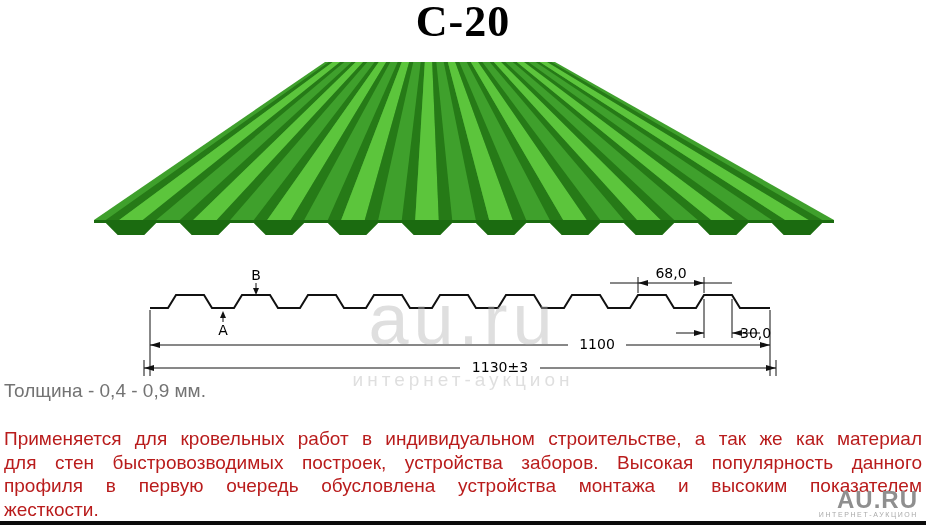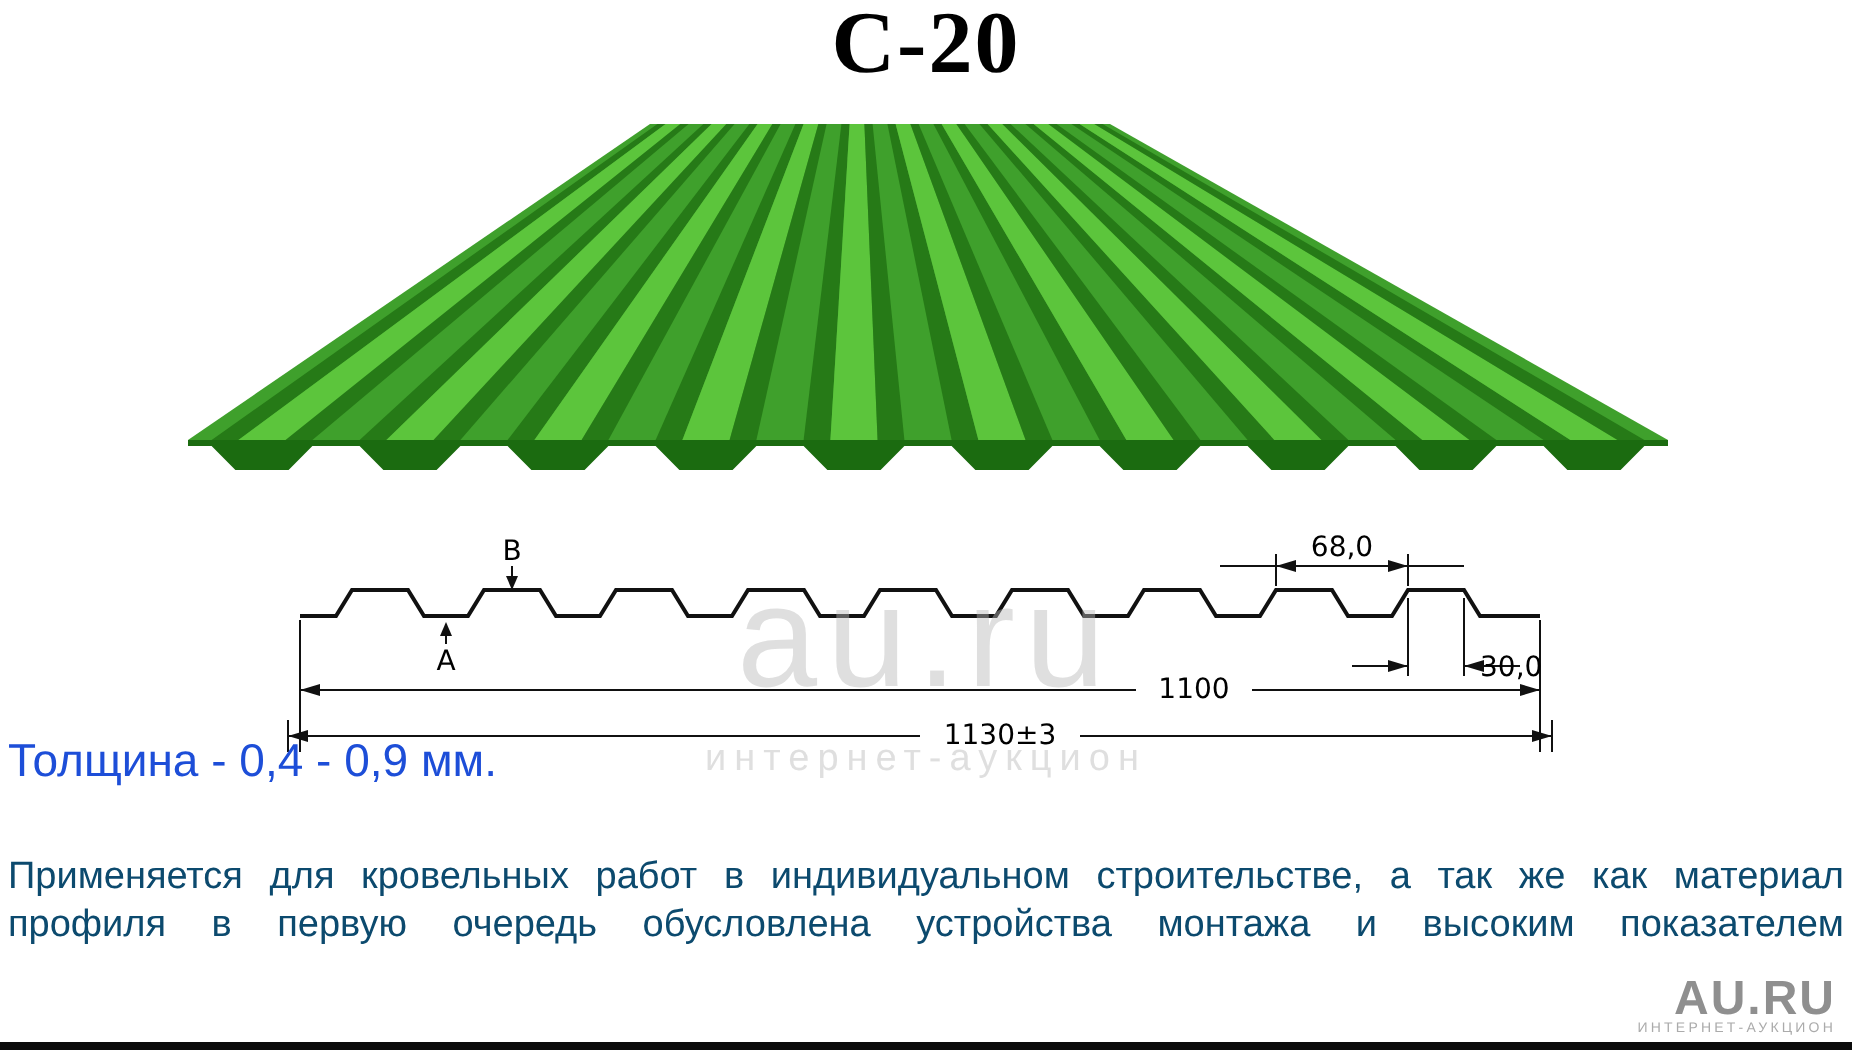--- a/index.html
+++ b/index.html
@@ -4,22 +4,22 @@
 <style>
   *{margin:0;padding:0;box-sizing:border-box}
   html,body{width:926px;height:525px}
   body{background:#ffffff;font-family:"Liberation Sans",sans-serif;position:relative;overflow:hidden}
   .page{position:absolute;inset:0;background:#fff}
   .title{position:absolute;top:-4px;left:0;width:100%;text-align:center;
          font-family:"Liberation Serif",serif;font-size:44px;font-weight:700;color:#000;letter-spacing:1px}
   #sheet-svg{position:absolute;left:86px;top:52px;z-index:2}
   #profile-svg{position:absolute;left:140px;top:250px;z-index:2}
   .dim-text{font-family:"DejaVu Sans",sans-serif;font-size:14px}
-  .specs{position:absolute;left:4px;top:369px;font-size:23px;line-height:23px;color:#1d4ed8;z-index:3}
-  .description{position:absolute;left:4px;top:427px;width:918px;font-size:19px;line-height:23.5px;color:#0c4a6e;z-index:3}
+  .specs{position:absolute;left:4px;top:379px;font-size:19px;line-height:23px;color:#737373;z-index:3}
+  .description{position:absolute;left:4px;top:427px;width:918px;font-size:19px;line-height:23.5px;color:#b91c1c;z-index:3}
   .desc-line.justify{text-align:justify;text-align-last:justify}
   .watermark-center{position:absolute;left:0;right:0;top:283px;text-align:center;z-index:4;pointer-events:none;opacity:.45}
   .wm-big{font-size:72px;color:#b9b9b9;letter-spacing:5px;line-height:72px}
   .wm-sub{font-size:19px;color:#b9b9b9;letter-spacing:4px;margin-top:14px}
   .corner-watermark{position:absolute;right:8px;bottom:7px;text-align:right;z-index:5;pointer-events:none}
   .wm-corner-big{font-size:24px;font-weight:700;color:#8f8f8f;letter-spacing:1px;line-height:22px}
   .wm-corner-sub{font-size:7px;color:#ababab;letter-spacing:1.6px}
   .bottom-bar{position:absolute;left:0;right:0;bottom:0;height:4px;background:#0b0b0b;z-index:6}
 </style>
 </head>
@@ -118,21 +118,23 @@
     </g>
     <path id="profile-path" fill="none" stroke="#111" stroke-width="2" stroke-linejoin="miter" d="M 10 58 L 28 58 L 36 45 L 64 45 L 72 58 L 94 58 L 102 45 L 130 45 L 138 58 L 160 58 L 168 45 L 196 45 L 204 58 L 226 58 L 234 45 L 262 45 L 270 58 L 292 58 L 300 45 L 328 45 L 336 58 L 358 58 L 366 45 L 394 45 L 402 58 L 424 58 L 432 45 L 460 45 L 468 58 L 490 58 L 498 45 L 526 45 L 534 58 L 556 58 L 564 45 L 592 45 L 600 58 L 630 58"></path>
   </svg>
 
   <div class="specs">
     <div>Толщина - 0,4 - 0,9 мм.</div>
   </div>
 
   <div class="description">
     <div class="desc-line justify">Применяется для кровельных работ в индивидуальном строительстве, а так же как материал</div>
+    <div class="desc-line justify">для стен быстровозводимых построек, устройства заборов. Высокая популярность данного</div>
     <div class="desc-line justify">профиля в первую очередь обусловлена устройства монтажа и высоким показателем</div>
+    <div class="desc-line">жесткости.</div>
   </div>
 
   <div class="corner-watermark">
     <div class="wm-corner-big">AU.RU</div>
     <div class="wm-corner-sub">ИНТЕРНЕТ-АУКЦИОН</div>
   </div>
 
   <div class="bottom-bar"></div>
 </div>
 

